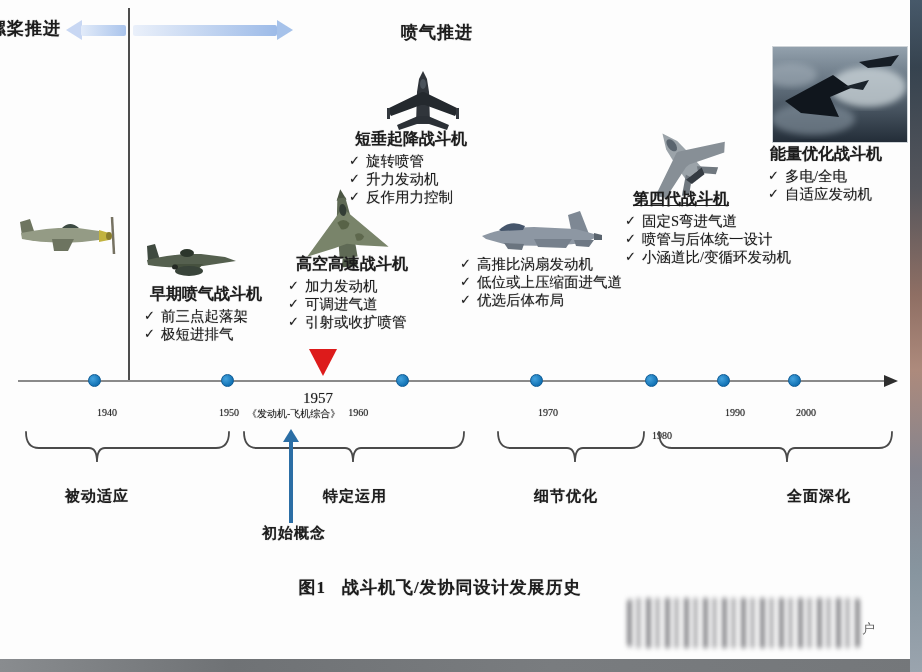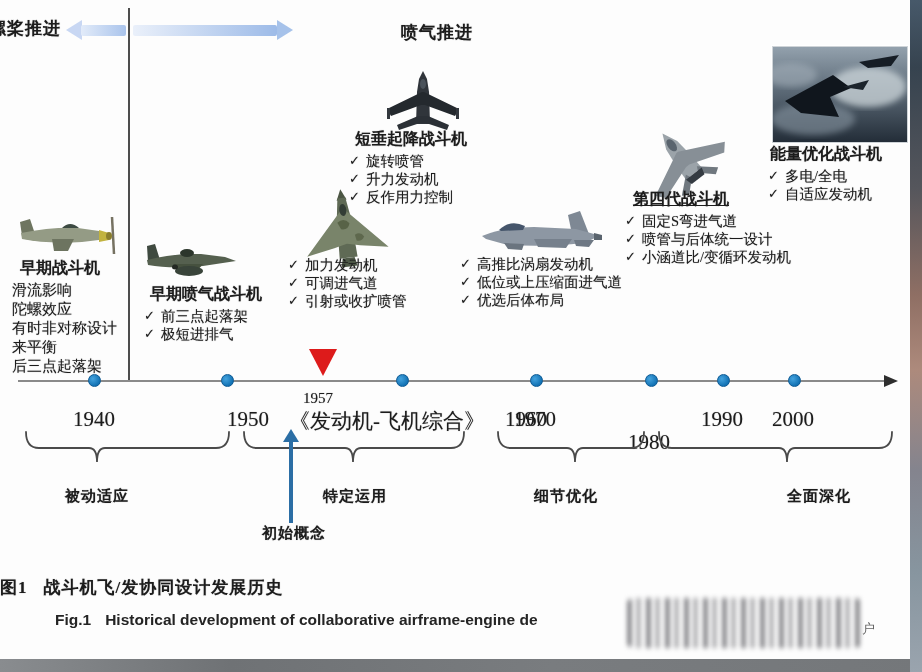--- a/index.html
+++ b/index.html
@@ -27,31 +27,31 @@
   .feat-row .check{font-weight:bold;margin-right:6px;font-family:"DejaVu Sans",sans-serif;font-size:13px;}
   .era1 .feat-row{font-size:15px;line-height:19px;}
 
   
   .tl-line{height:2px;background:#8a8a8a;}
   .tl-dot{width:13px;height:13px;border-radius:50%;
     background:radial-gradient(circle at 35% 35%,#44a3de,#1272b4 70%);
     border:1px solid #0d5a94;box-sizing:border-box;}
   .tl-arrowhead{border-top:6px solid transparent;border-bottom:6px solid transparent;border-left:14px solid #2e2e2e;}
   .red-marker{border-left:14px solid transparent;border-right:14px solid transparent;border-top:27px solid #dd1b1b;filter:blur(.3px);}
-  .year{font-size:21px;text-align:left;white-space:nowrap;font-family:Liberation Serif, serif;}
+  .year{font-size:10px;text-align:right;white-space:nowrap;font-family:Liberation Serif, serif;}
   .event-year{font-size:15px;}
-  .event-row{display:flex;gap:20px;font-size:15px;white-space:nowrap;margin-left:8px;}
+  .event-row{display:flex;gap:8px;font-size:15px;white-space:nowrap;}
   .brace{stroke:#4a4a4a;stroke-width:1.8;fill:none;stroke-linecap:round;}
   .phase{font-size:15px;font-weight:bold;text-align:center;width:100px;letter-spacing:1px;}
   .concept-line{width:3.5px;background:#2b6ea5;}
   .concept-head{border-left:8px solid transparent;border-right:8px solid transparent;border-bottom:13px solid #2b6ea5;}
   .concept-label{font-size:15px;font-weight:bold;letter-spacing:1px;}
 
   
-  .cap-zh{width:880px;font-size:17px;font-weight:bold;letter-spacing:1px;}
+  .cap-zh{width:880px;text-align:center;font-size:17px;font-weight:bold;letter-spacing:1px;}
   .cap-zh .gap{display:inline-block;width:16px;}
   .cap-en{font-family:"Liberation Sans","DejaVu Sans",sans-serif;font-size:15.5px;font-weight:bold;color:#242424;white-space:nowrap;}
   .cap-en .gap{display:inline-block;width:14px;}
 
   
   .wm-blur{
     background:
       repeating-linear-gradient(90deg,
         rgba(25,25,32,.85) 0 3px, rgba(250,250,252,.15) 3px 9px,
         rgba(25,25,32,.55) 9px 12px, rgba(250,250,252,.12) 12px 19px),
@@ -156,56 +156,37 @@
     </defs>
     <rect width="134" height="95" fill="url(#sky)"></rect>
     <ellipse cx="95" cy="40" rx="38" ry="20" fill="#cfd8dc" opacity="0.75" filter="url(#soft1)"></ellipse>
     <ellipse cx="40" cy="72" rx="42" ry="16" fill="#8795a1" opacity="0.6" filter="url(#soft1)"></ellipse>
     <ellipse cx="18" cy="28" rx="26" ry="12" fill="#aab6c0" opacity="0.5" filter="url(#soft1)"></ellipse>
     <path d="M12,54 L60,28 L78,41 L57,50 L66,70 L28,66 Z" fill="#10161d"></path>
     <path d="M70,40 L96,33 L90,43 Z" fill="#1c242c"></path>
     <path d="M86,15 L126,8 L118,19 L95,21 Z" fill="#161d25"></path>
   </svg>
 
-  <div class="abs era era1" style="left:12px;top:258px;">
-    <div class="era-title soft" style="padding-left:8px;">早期战斗机</div>
-    <div class="era-feats">
-        <div class="feat-row soft">
-          <span>滑流影响</span>
-        </div>
-        <div class="feat-row soft">
-          <span>陀螺效应</span>
-        </div>
-        <div class="feat-row soft">
-          <span>有时非对称设计</span>
-        </div>
-        <div class="feat-row soft">
-          <span>来平衡</span>
-        </div>
-        <div class="feat-row soft">
-          <span>后三点起落架</span>
-        </div>
-      </div>
-  </div>
 
   <div class="abs era" style="left:144px;top:284px;">
     <div class="era-title soft" style="padding-left:6px;">早期喷气战斗机</div>
     <div class="era-feats">
         <div class="feat-row soft">
           <span class="check">✓</span>
           <span>前三点起落架</span>
         </div>
         <div class="feat-row soft">
           <span class="check">✓</span>
           <span>极短进排气</span>
         </div>
       </div>
   </div>
 
   <div class="abs era" style="left:288px;top:254px;">
+    <div class="era-title soft" style="padding-left:8px;">高空高速战斗机</div>
     <div class="era-feats">
         <div class="feat-row soft">
           <span class="check">✓</span>
           <span>加力发动机</span>
         </div>
         <div class="feat-row soft">
           <span class="check">✓</span>
           <span>可调进气道</span>
         </div>
         <div class="feat-row soft">
@@ -325,22 +306,19 @@
   <div class="abs phase soft" style="left:516px;top:487px;">细节优化</div>
   <div class="abs phase soft" style="left:769px;top:487px;text-align:center;">全面深化</div>
 
   <div class="abs concept-head tri" style="left:283px;top:429px;"></div>
   <div class="abs concept-line" style="left:289px;top:441px;height:82px;"></div>
   <div class="abs concept-label soft" style="left:262px;top:524px;">初始概念</div>
 
   <div class="abs cap-zh soft" style="left:0px;top:576px;">
     <span>图1</span><span class="gap"></span><span>战斗机飞/发协同设计发展历史</span>
   </div>
-  <div class="abs cap-en" style="left:55px;top:611px;">
-    <span>Fig.1</span><span class="gap"></span><span>Historical development of collaborative airframe-engine de</span>
-  </div>
   <div class="abs wm-blur" style="left:628px;top:598px;width:232px;height:50px;"></div>
   <div class="abs wm-glyph" style="left:862px;top:620px;">户</div>
 
   <div class="abs bottom-bar" style="left:0;bottom:0;width:100%;height:13px;"></div>
   <div class="abs right-strip" style="right:0;top:0;width:12px;height:672px;"></div>
 
 </div>
 
 </body></html>

